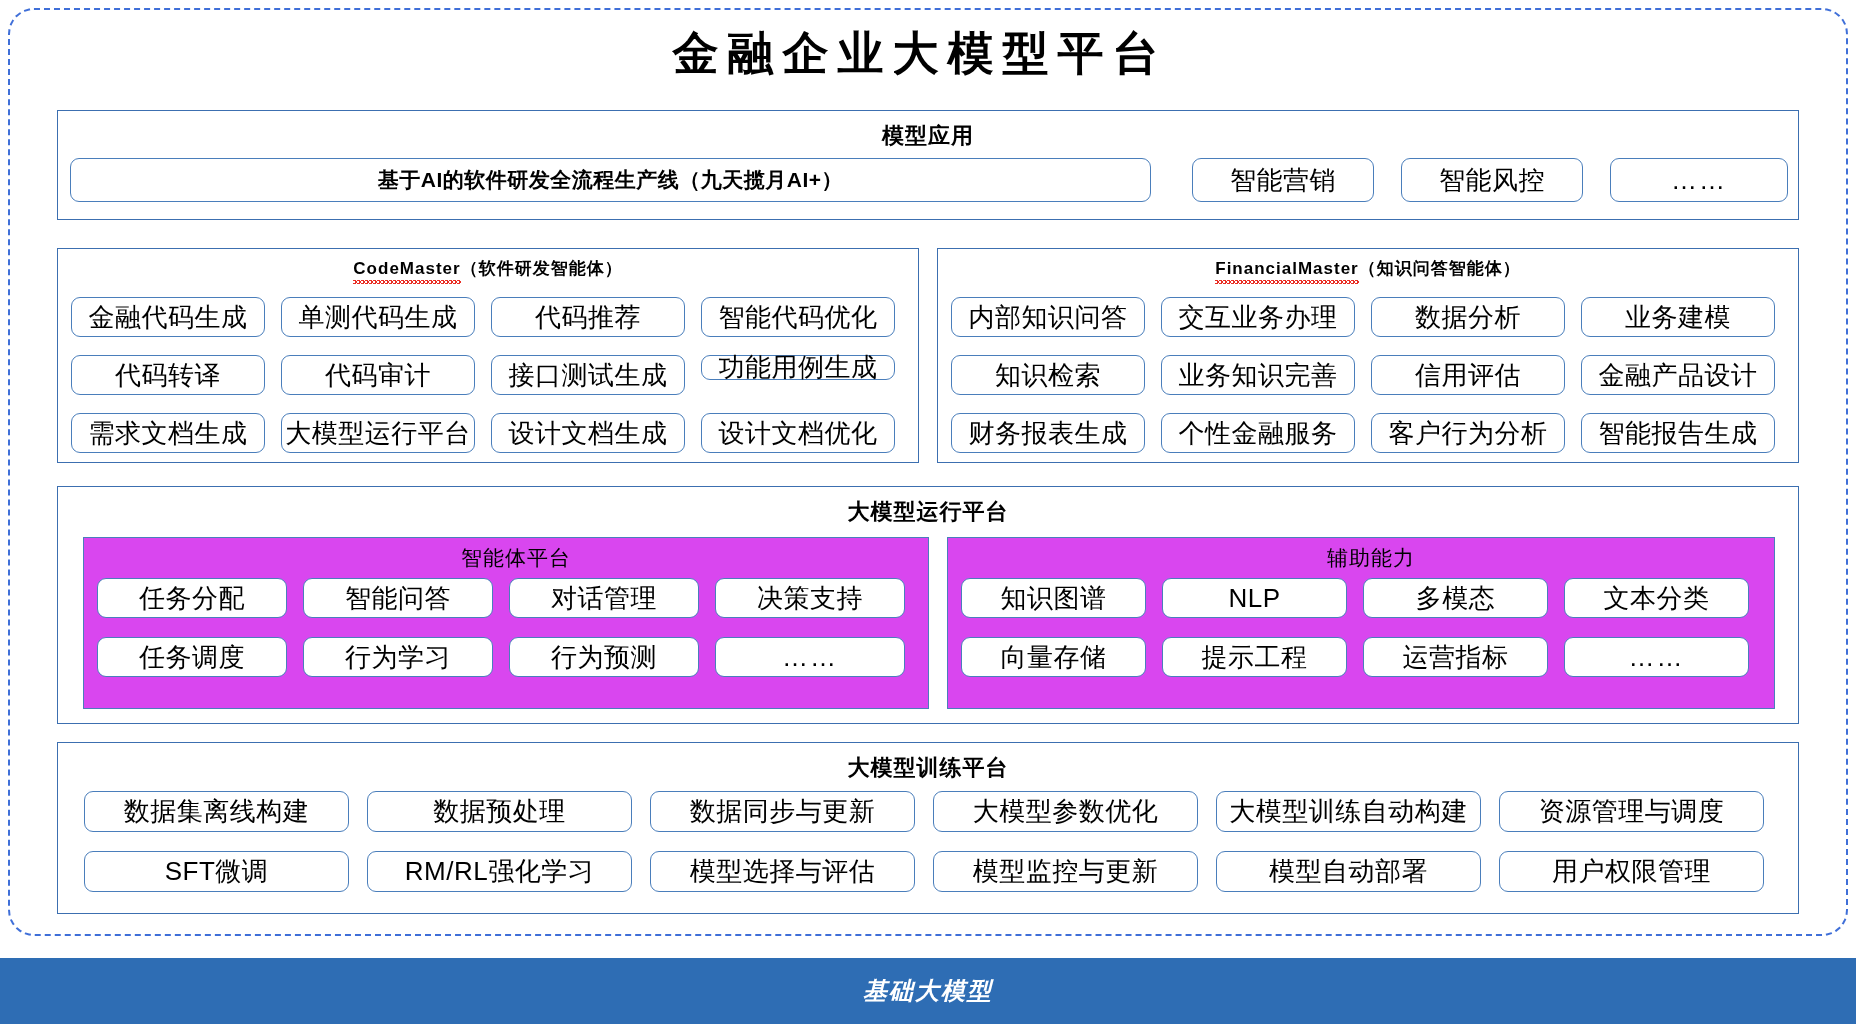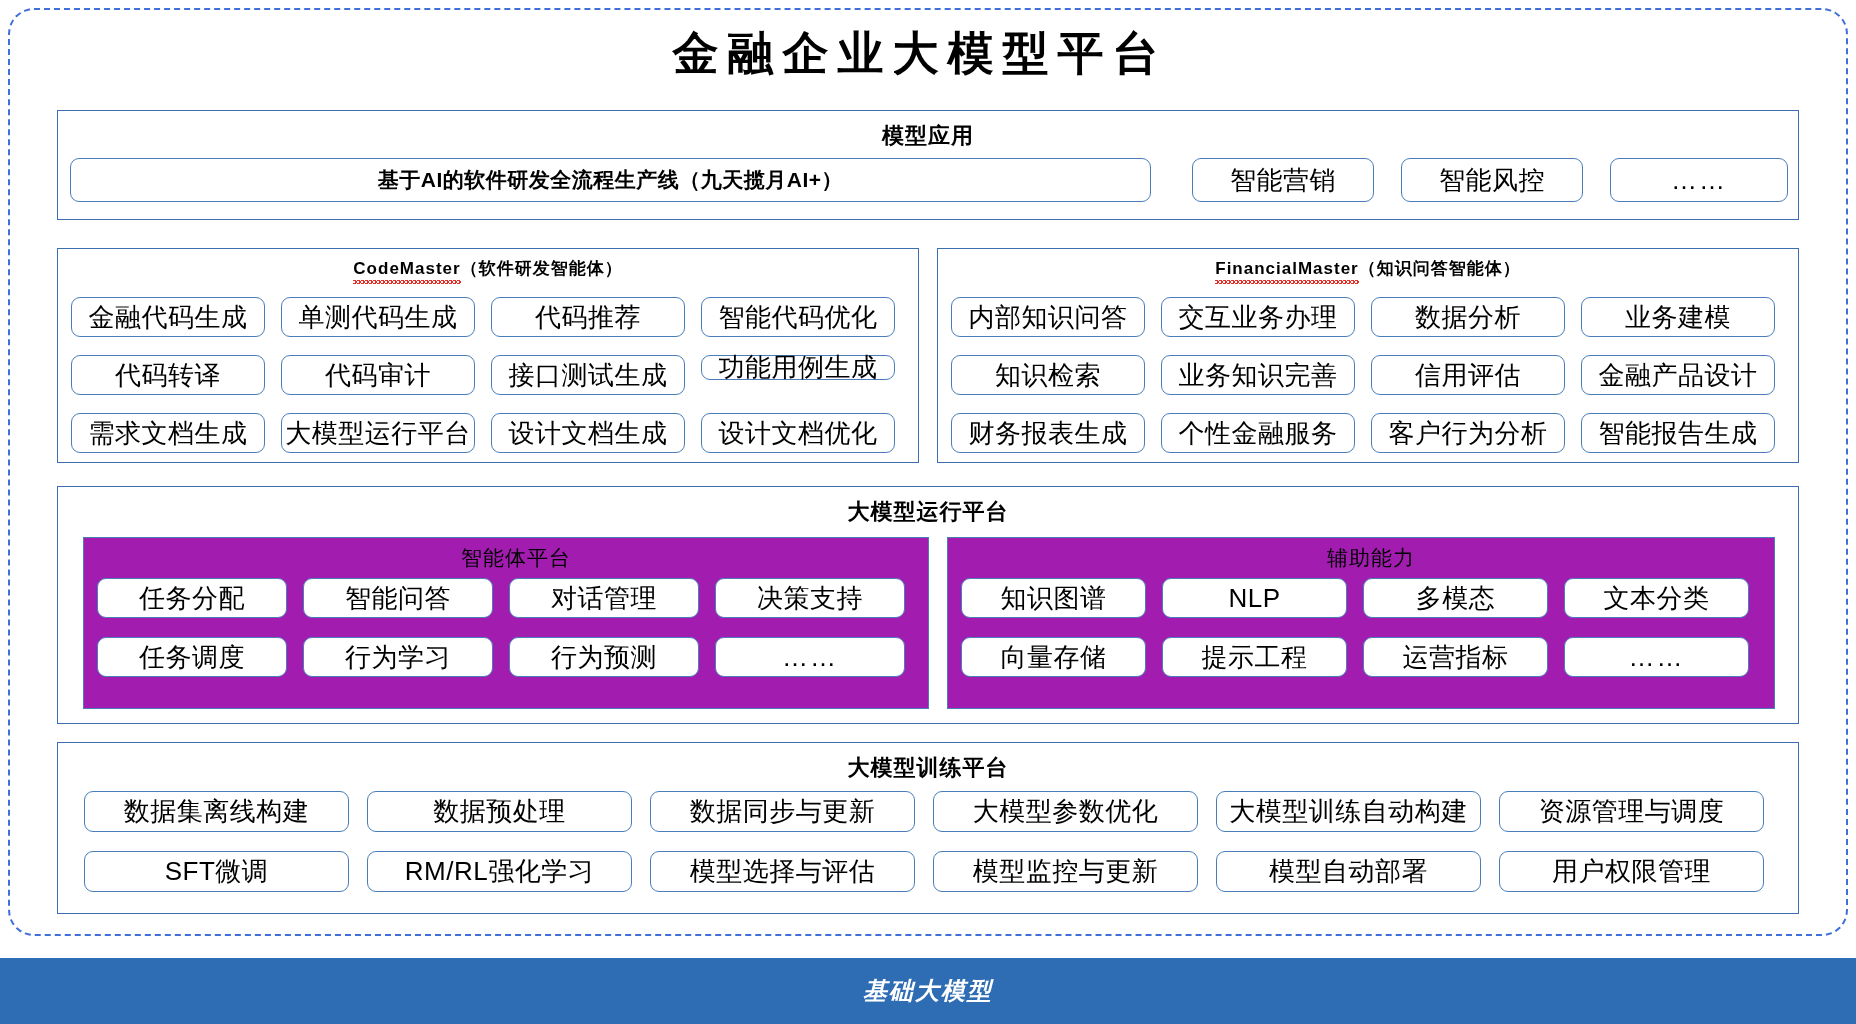--- a/index.html
+++ b/index.html
@@ -127,21 +127,21 @@
   
   .chip-row {
     position: absolute;
     display: flex;
   }
 
   
   .subpanel {
     position: absolute;
     border: 1.4px solid #4a7ebb;
-    background: #a21caf;
+    background: #d946ef;
     padding-left: 20px;
   }
 
   
   .base-bar {
     position: absolute;
     left: 0;
     top: 958px;
     width: 1856px;
     height: 66px;

